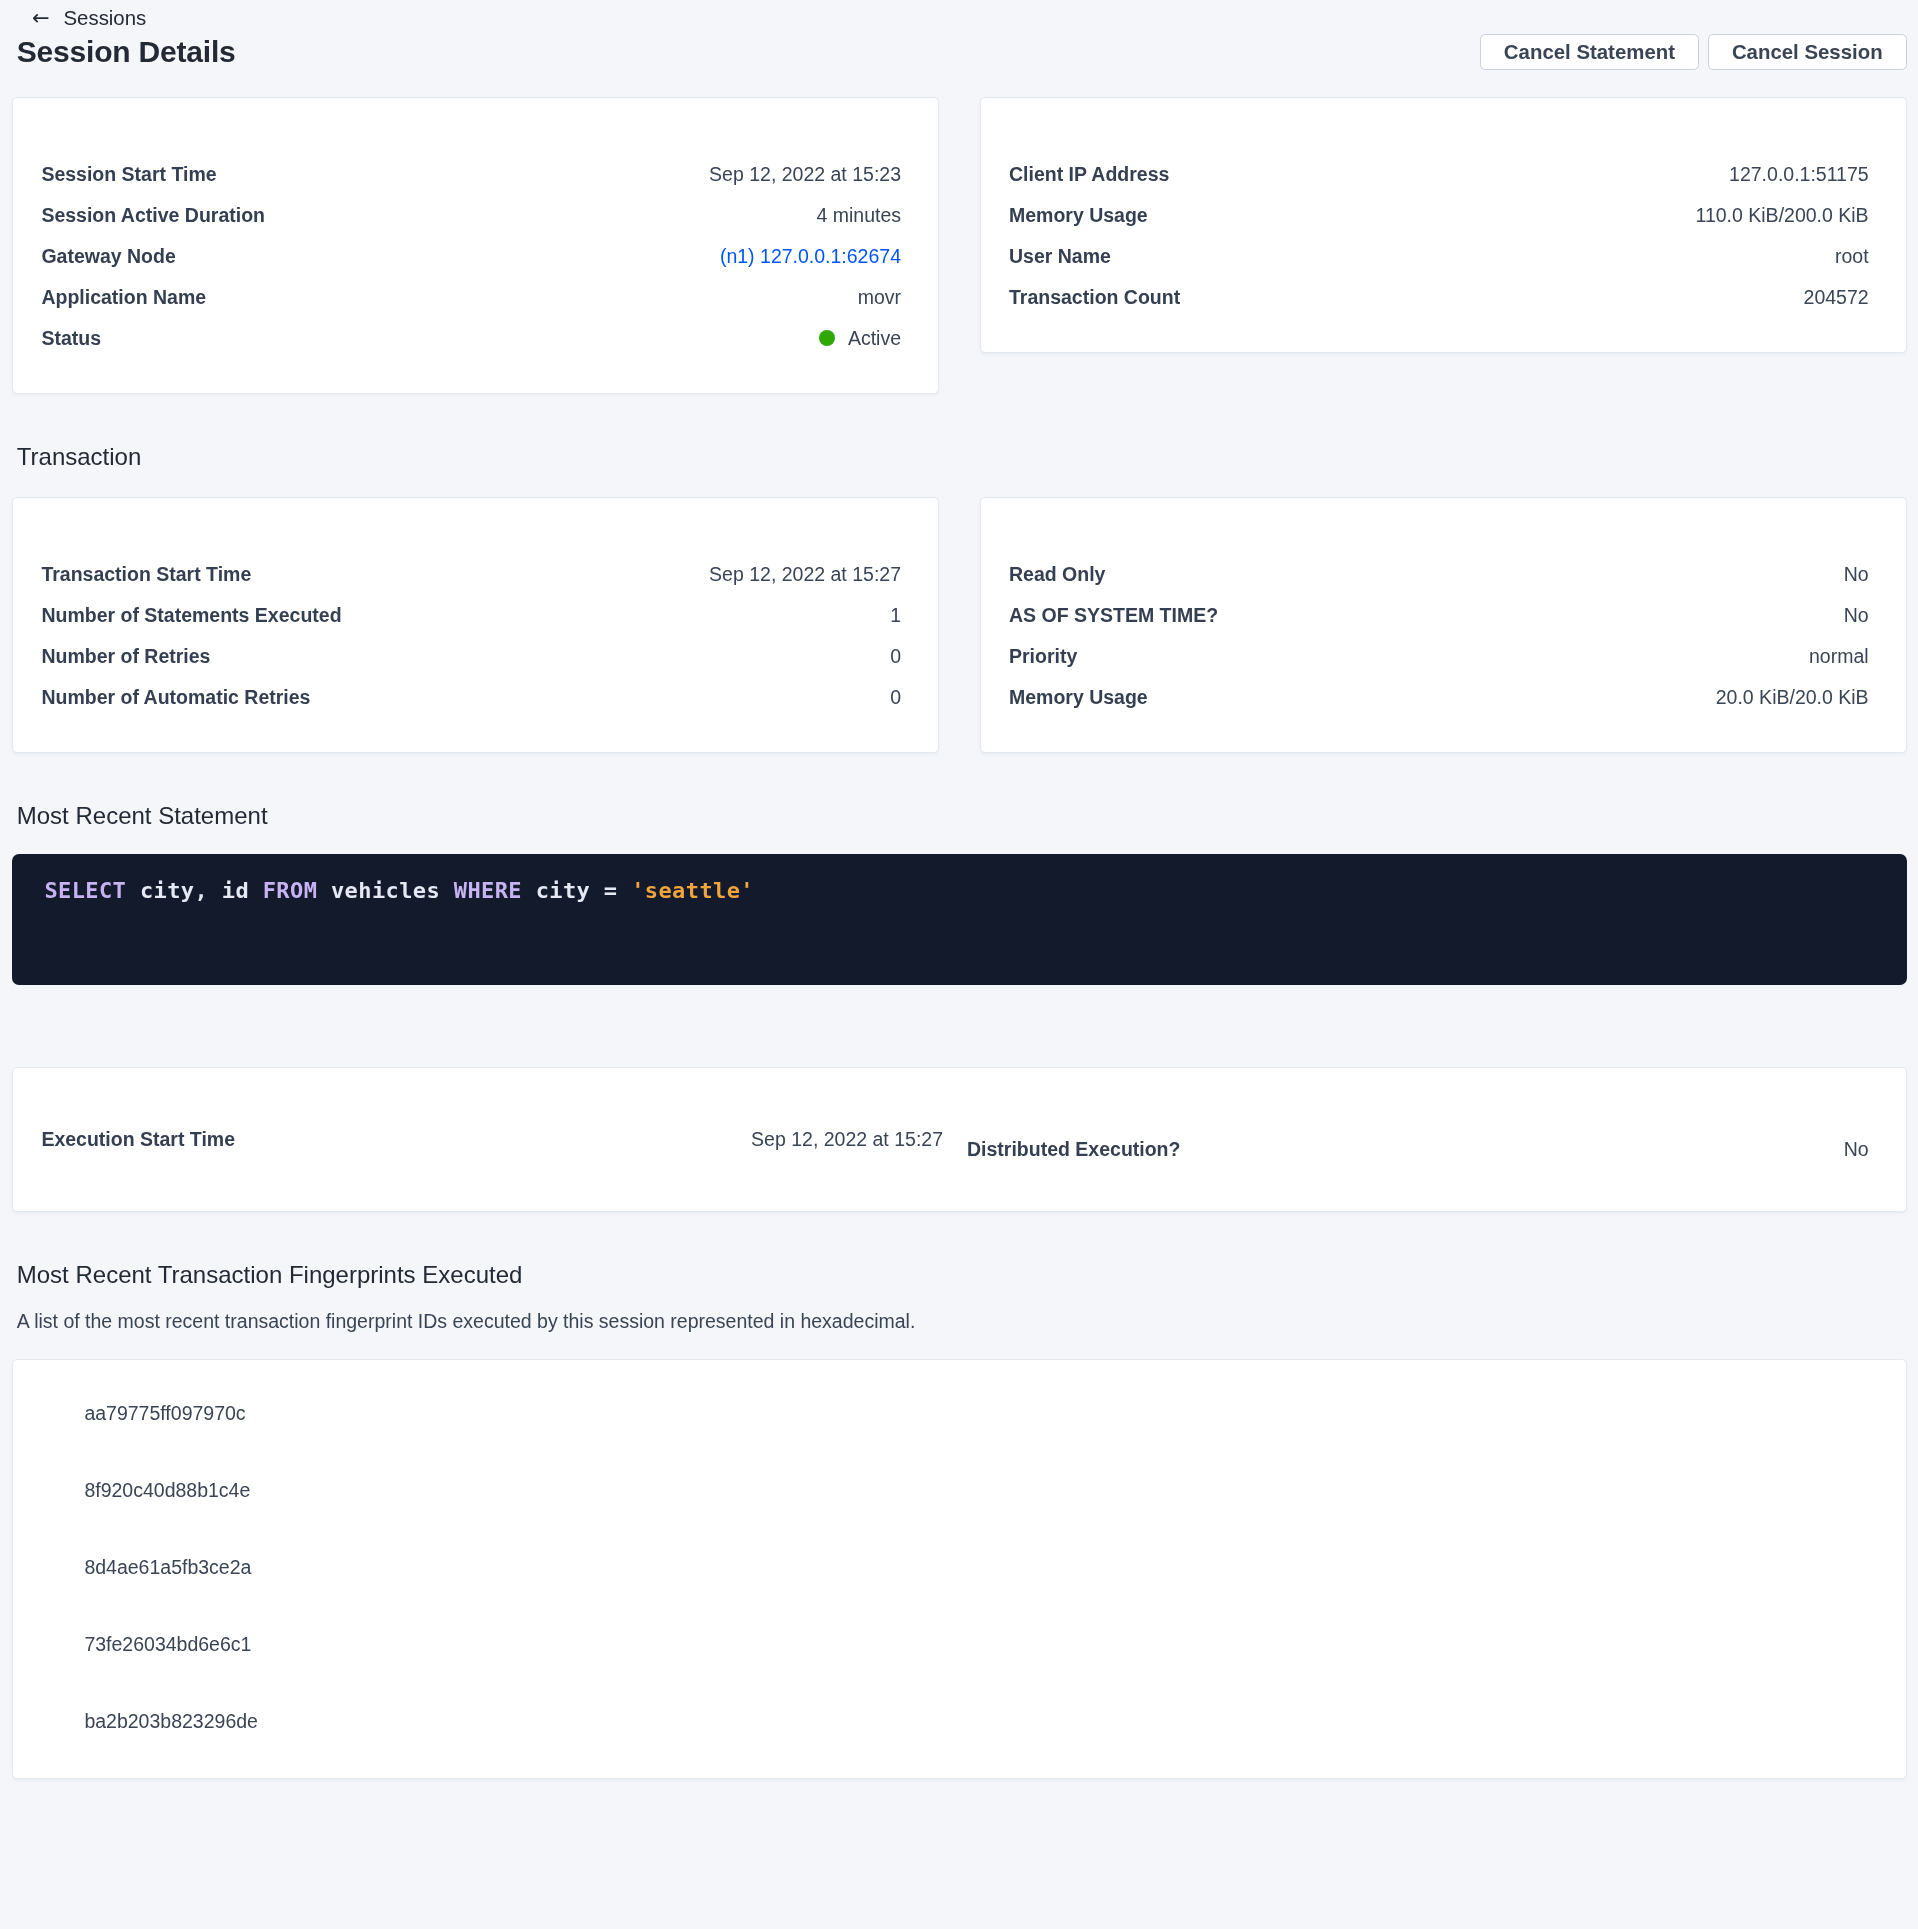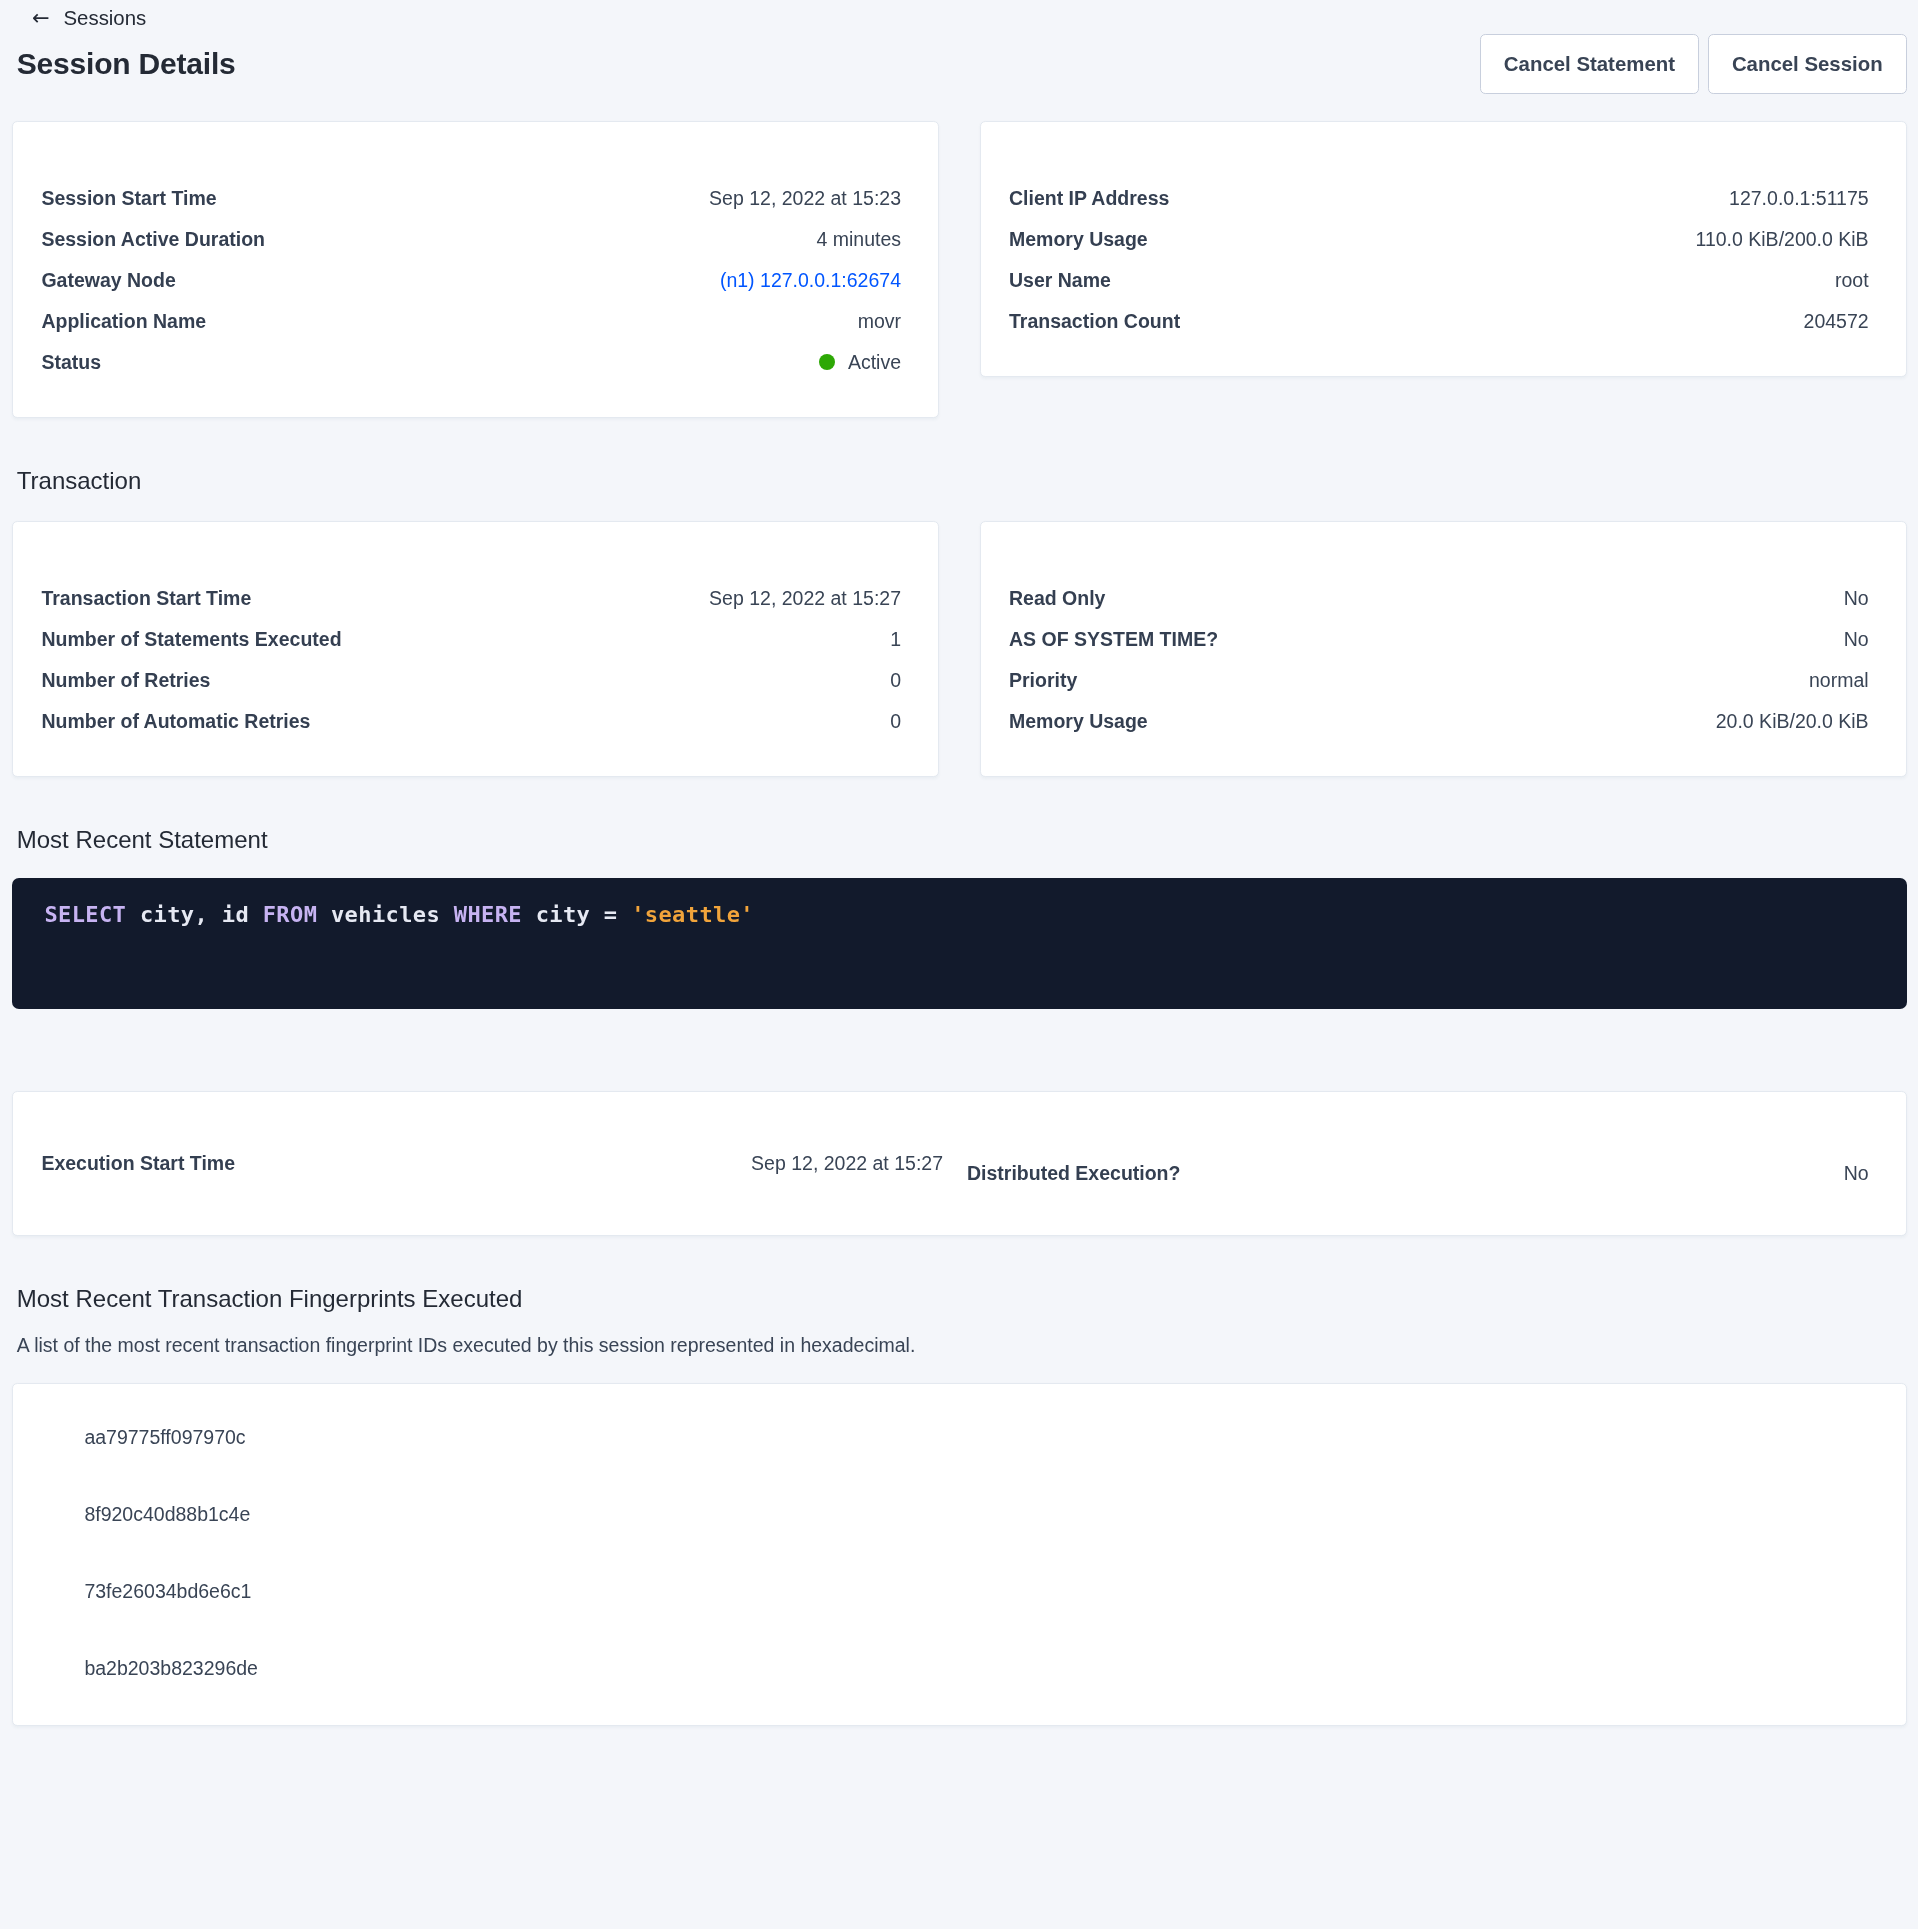--- a/index.html
+++ b/index.html
@@ -39,21 +39,21 @@
     padding-left: 4.4px;
   }
   h1.page-title {
     font-size: 30px;
     font-weight: 700;
     color: #242a35;
     letter-spacing: -0.2px;
   }
   .header-actions { display: flex; gap: 8.9px; }
   .btn {
-    height: 60px;
+    height: 36px;
     padding: 0 23px;
     background: #ffffff;
     border: 0.9px solid #c8cfdd;
     border-radius: 5.3px;
     font-family: "Liberation Sans", sans-serif;
     font-size: 20.4px;
     font-weight: 700;
     color: #394455;
     cursor: pointer;
   }
@@ -271,18 +271,19 @@
         <span class="kv-value">No</span>
       </div>
     </div>
   </div>
 
   <h2 class="section-title">Most Recent Transaction Fingerprints Executed</h2>
   <p class="section-desc">A list of the most recent transaction fingerprint IDs executed by this session represented in hexadecimal.</p>
   <div class="card fp-card">
     <div class="fp-item">aa79775ff097970c</div>
     <div class="fp-item">8f920c40d88b1c4e</div>
+    <div class="fp-item">8d4ae61a5fb3ce2a</div>
     <div class="fp-item">73fe26034bd6e6c1</div>
     <div class="fp-item">ba2b203b823296de</div>
   </div>
 
 </div>
 
 
 </body></html>

